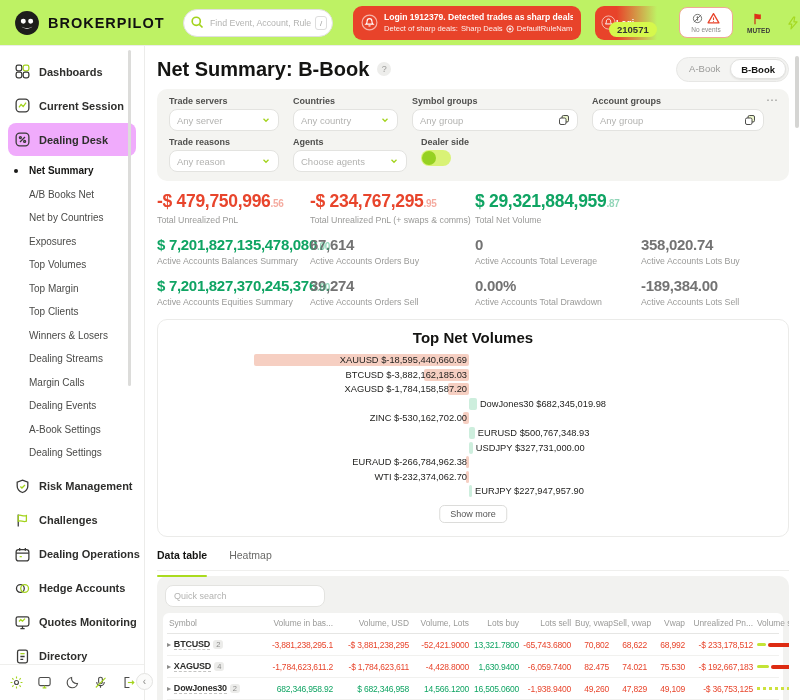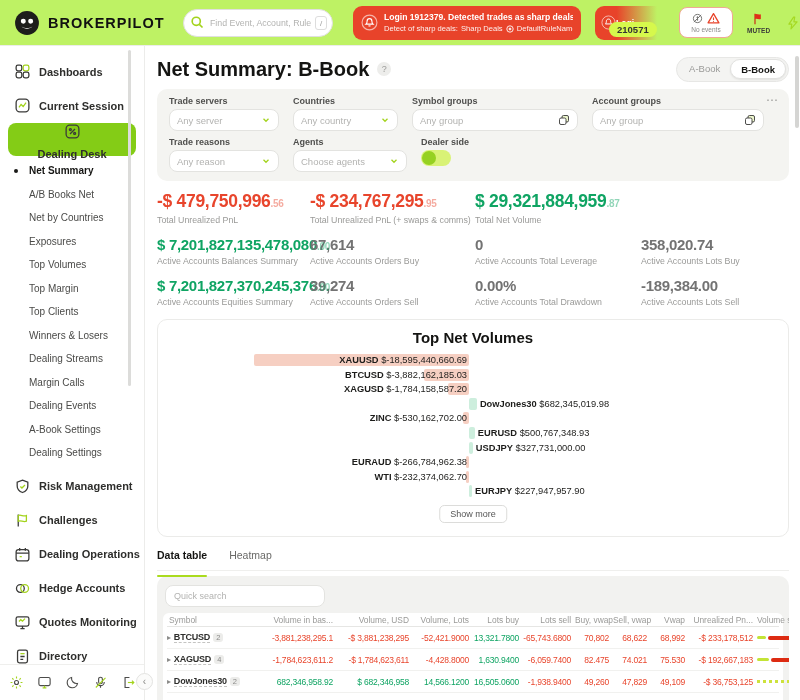--- a/index.html
+++ b/index.html
@@ -26,21 +26,21 @@
   .noevents-lbl { font-size:6.5px; color:#8a8a88; }
   .mutedflag { margin-left:14px; display:flex; flex-direction:column; align-items:center; flex:none; cursor:pointer; }
   .mutedflag span { font-size:6.5px; font-weight:bold; color:#3c3c3a; margin-top:1px; }
   .boltbtn { margin-left:16px; flex:none; cursor:pointer; }
 
   
   .sidebar { position:absolute; left:0; top:46px; width:145px; height:654px; background:#fff; border-right:1px solid #ececea; }
   .nav { padding-top:8px; }
   .nav-item { display:flex; align-items:center; gap:8px; height:33px; margin:1px 8px; padding:0 6px; border-radius:8px; cursor:pointer; }
   .nav-item .nav-lbl { font-size:11px; font-weight:bold; color:#2e2e2c; white-space:nowrap; }
-  .nav-item.active { background:#84cc16;flex-direction:column; }
+  .nav-item.active { background:#f0abfc; }
   .nav-dot { width:6px; height:6px; border-radius:50%; background:#e8432a; margin-left:auto; margin-right:2px; }
   .subnav { padding:2px 0 4px 0; }
   .sub-item { position:relative; display:flex; align-items:center; height:23.5px; padding-left:29px; font-size:10px; color:#4a4a48; cursor:pointer; white-space:nowrap; }
   .sub-item.active { font-weight:bold; color:#161614; }
   .sub-item.active:before { content:""; position:absolute; left:14px; width:4px; height:4px; border-radius:50%; background:#1a1a18; }
   .side-scroll { position:absolute; right:13px; top:4px; width:3px; height:336px; background:#dcdcda; border-radius:2px; }
   .side-footer { position:absolute; left:0; bottom:0; width:144px; height:36px; border-top:1px solid #efefed; display:flex; align-items:center; justify-content:center; gap:13px; background:#fff; }
   .foot-ic { cursor:pointer; display:flex; }
   .collapse-btn { position:absolute; left:136px; bottom:10px; width:17px; height:17px; border:1px solid #e3e3e1; border-radius:50%; background:#fbfbfa; color:#8a8a88; font-size:10px; text-align:center; line-height:15px; z-index:30; cursor:pointer; }
 
@@ -73,34 +73,34 @@
   .c-red { color:#e8452c; } .c-green { color:#0fa463; } .c-dark { color:#737373; }
 
   .chart-card { margin-top:12px; height:218px; border:1px solid #ebebe9; border-radius:10px; background:#fff; position:relative; }
   .chart-title { text-align:center; font-size:15px; font-weight:bold; margin-top:9px; color:#141412; }
   .chart-rows { position:relative; margin-top:7px; height:146px; }
   .ch-row { position:relative; height:14.6px; }
   .ch-bar { position:absolute; top:1px; height:12px; border-radius:2px; }
   .ch-bar.neg { background:#f6cfc2; }
   .ch-bar.pos { background:#cdeedd; }
   .ch-lbl { position:absolute; top:2px; font-size:9.3px; color:#1d1d1b; white-space:nowrap; }
-  .ch-lbl b { font-weight:bold; }
+  .ch-lbl b { font-weight:normal; }
   .show-more { position:absolute; left:50%; transform:translateX(-50%); bottom:13px; font-size:9px; color:#555; background:#fff; border:1px solid #dcdcda; border-radius:5px; padding:3px 10px; cursor:pointer; }
 
   .tabs { display:flex; gap:22px; margin-top:12px; border-bottom:1px solid #efefed; height:22px; }
   .tab { font-size:10.5px; color:#6a6a68; cursor:pointer; position:relative; }
   .tab.active { font-weight:bold; color:#141412;text-align:right; }
   .tab.active:after { content:""; position:absolute; left:0; right:0; bottom:-7px; height:2.5px; background:#aadb1e; border-radius:2px; }
 
   .table-panel { margin-top:5px; background:#f2f2f0; border-radius:10px 10px 0 0; padding:6px 6px 0; height:130px; overflow:hidden; }
   .qsearch { width:160px; height:22px; border:1px solid #e3e3e0; border-radius:8px; background:#fff; font-size:9px; color:#555; padding:0 8px; outline:none; font-family:inherit; margin:3px 0 6px 2px; display:block; }
   .qsearch::placeholder { color:#b3b3b1; }
   .grid-table { background:#fff; border-radius:6px 6px 0 0; padding:0 4px; }
   .t-row { display:grid; grid-template-columns:90px 80px 76px 60px 50px 52px 38px 38px 38px 68px 50px; align-items:center; height:22px; border-bottom:1px solid #f1f1ef; }
-  .t-row.head { height:14px; border-bottom:1px solid #e6e6e4; }
+  .t-row.head { height:21px; border-bottom:1px solid #e6e6e4; }
   .th { font-size:8.4px; color:#9a9a98; white-space:nowrap; overflow:hidden; text-align:right; padding-right:4px; }
   .th:first-child { text-align:left; padding-left:2px; }
   .td { font-size:8.5px; white-space:nowrap; text-align:right; padding-right:4px; letter-spacing:-0.2px; }
   .sym-cell { display:flex; align-items:center; gap:3px; text-align:left; cursor:pointer; }
   .sym-chev { color:#8a8a88; font-size:8px; }
   .sym-name { font-size:9px; font-weight:bold; color:#2e2e2c; border-bottom:1px dashed #c4c4c2; }
   .sym-badge { font-size:7.5px; color:#8a8a88; background:#ececea; border-radius:3px; padding:0px 3px; }
   .mini-bar { display:flex; align-items:center; gap:2px; overflow:hidden; }
   .seg-lime { height:3px; background:#c3e436; border-radius:2px; }
   .seg-red { height:4px; background:#dd2b12; border-radius:2px; }

